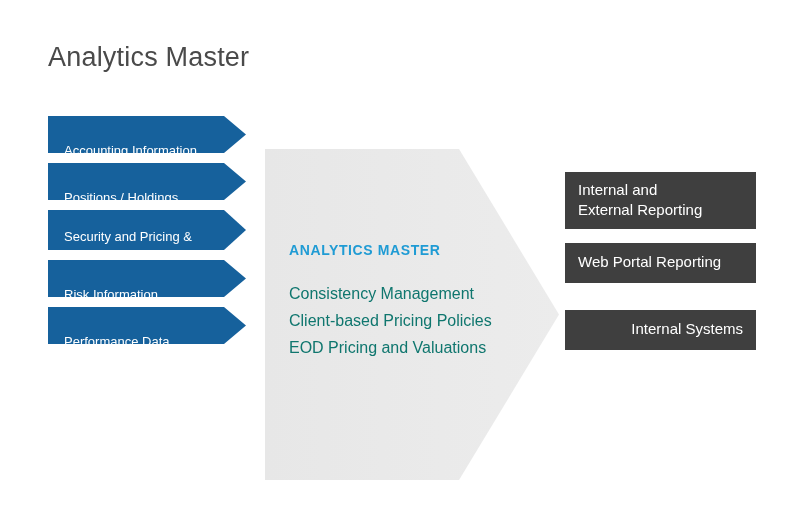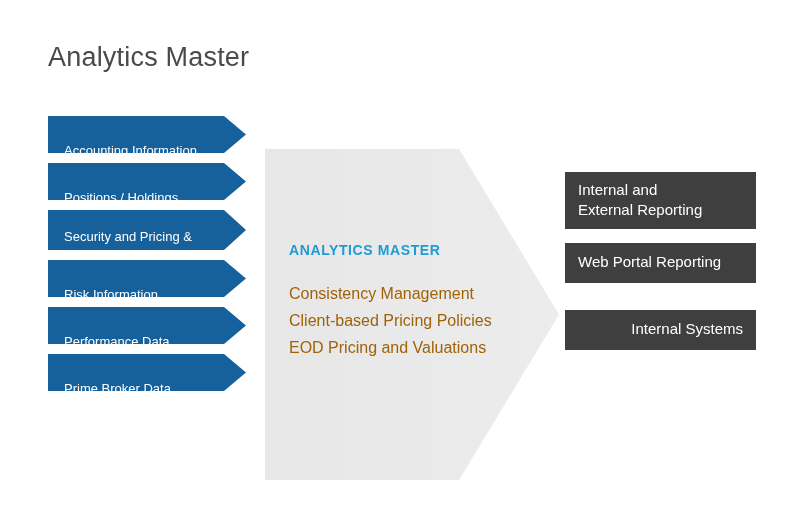--- a/index.html
+++ b/index.html
@@ -63,21 +63,21 @@
     width: 230px;
   }
   .center-heading {
     color: #1f9bd4;
     font-weight: 700;
     font-size: 14px;
     letter-spacing: 0.6px;
     margin-bottom: 22px;
   }
   .center-feature {
-    color: #a16207;
+    color: #0f766e;
     font-size: 16px;
     line-height: 1.7;
   }
 
   
   .outputs {
     position: absolute;
     left: 565px;
     top: 172px;
     width: 191px;
@@ -116,23 +116,20 @@
     <div class="arrow tall">
       <span>Security and Pricing &amp;
 Valuation Information</span>
     </div>
     <div class="arrow">
       <span>Risk Information</span>
     </div>
     <div class="arrow">
       <span>Performance Data</span>
     </div>
-    <div class="arrow">
-      <span>Prime Broker Data</span>
-    </div>
   </div>
 
   <div class="center-arrow"></div>
 
   <div class="center-text">
     <div class="center-heading">ANALYTICS MASTER</div>
     <div class="center-feature">Consistency Management</div>
     <div class="center-feature">Client-based Pricing Policies</div>
     <div class="center-feature">EOD Pricing and Valuations</div>
   </div>

